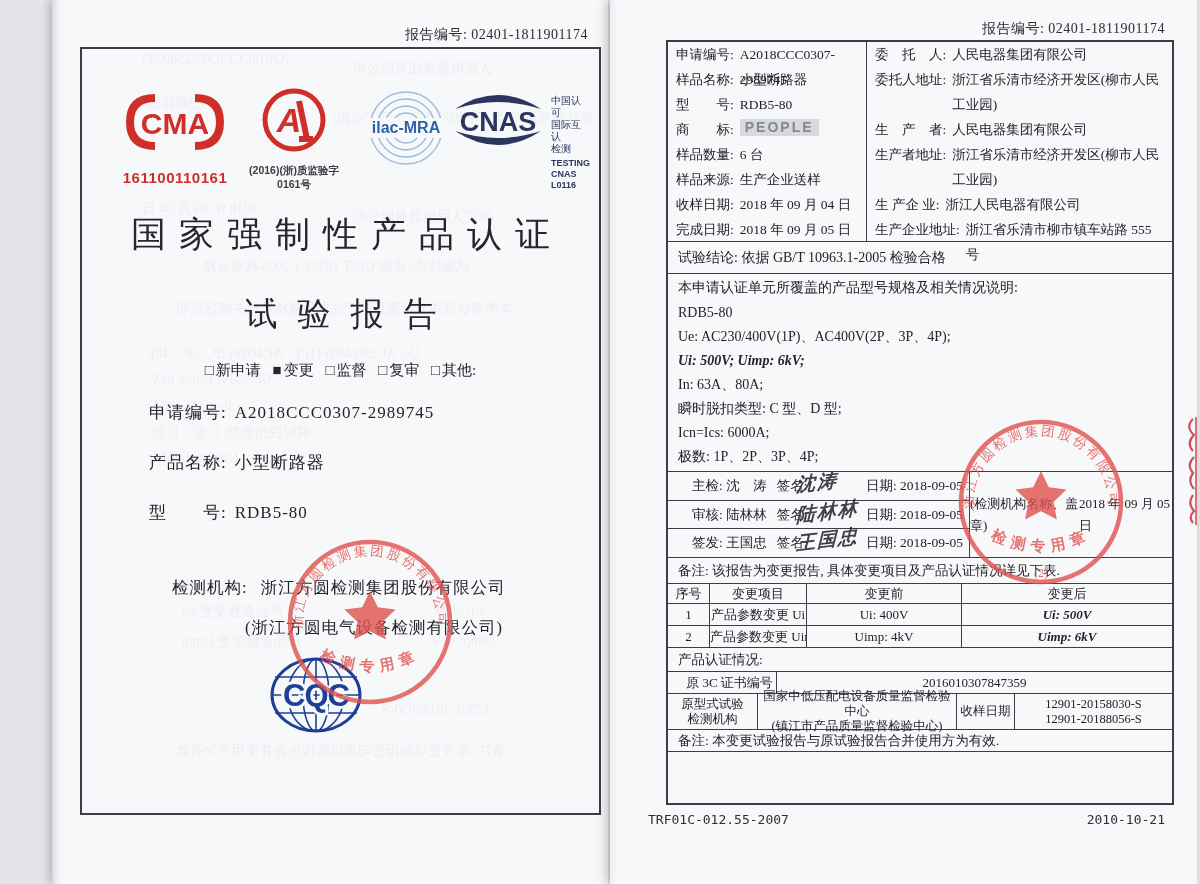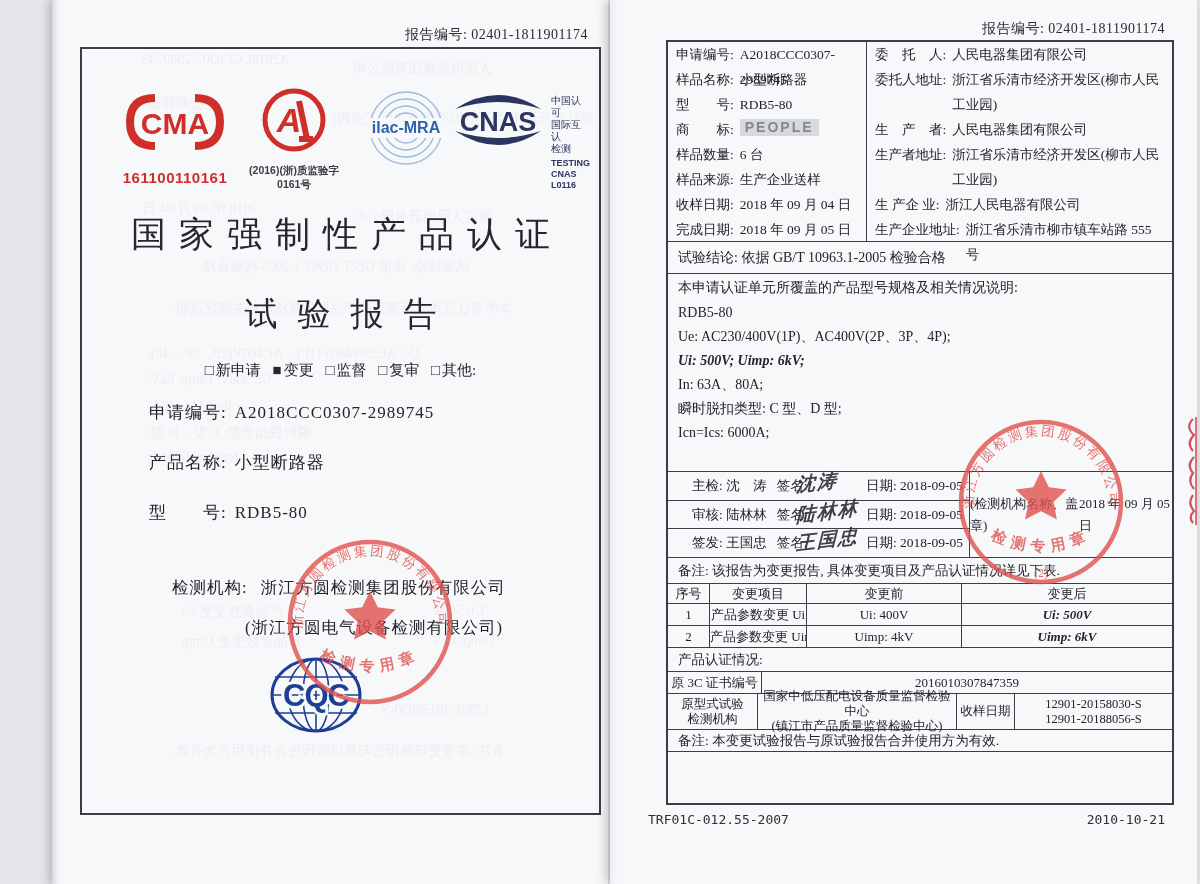--- a/index.html
+++ b/index.html
@@ -90,21 +90,21 @@
     overflow:hidden;white-space:nowrap;}
   .ctable-row>div:last-child{border-right:none;}
   .c-no{width:42px;}
   .c-item{width:97px;}
   .c-before{width:155px;}
   .c-after{flex:1;}
   .ch{height:20px;line-height:20px;}
   .cr{height:22px;line-height:22px;}
   .certlabel{height:24px;line-height:24px;font-size:13.5px;padding-left:10px;}
   .origcert{display:flex;height:22px;line-height:22px;font-size:13px;}
-  .origcert .oc1{width:94px;border-right:1px solid #3d3d46;box-sizing:border-box;text-align:center;}
+  .origcert .oc1{width:94px;border-right:1px solid #3d3d46;box-sizing:border-box;text-align:center;margin-left:15px;}
   .origcert .oc2{flex:1;text-align:center;}
   .origlab{display:flex;height:36px;font-size:12.5px;text-align:center;}
   .origlab>div{box-sizing:border-box;border-right:1px solid #3d3d46;
     display:flex;flex-direction:column;justify-content:center;line-height:15px;}
   .origlab>div:last-child{border-right:none;}
   .ol1{width:90px;}
   .ol2{width:199px;}
   .ol3{width:58px;}
   .ol4{flex:1;}
   .filler{height:53px;}
@@ -331,20 +331,21 @@
       <div class="row conclusion">试验结论: 依据 GB/T 10963.1-2005 检验合格</div>
 
       <div class="coverage">
         <div class="head">本申请认证单元所覆盖的产品型号规格及相关情况说明:</div>
         <div class="cl">RDB5-80</div>
         <div class="cl">Ue: AC230/400V(1P)、AC400V(2P、3P、4P);</div>
         <div class="cl em">Ui: 500V; Uimp: 6kV;</div>
         <div class="cl">In: 63A、80A;</div>
         <div class="cl">瞬时脱扣类型: C 型、D 型;</div>
         <div class="cl">Icn=Ics: 6000A;</div>
+        <div class="cl">极数: 1P、2P、3P、4P;</div>
       </div>
 
       <div class="signoff">
         <div class="sig-rows">
           <div class="sig-row">
             <span>主检: 沈　涛</span>
             <span style="margin-left:10px">签名:</span>
             <span class="handsig">沈涛</span>
             <span class="sig-date">日期: 2018-09-05</span>
           </div>

